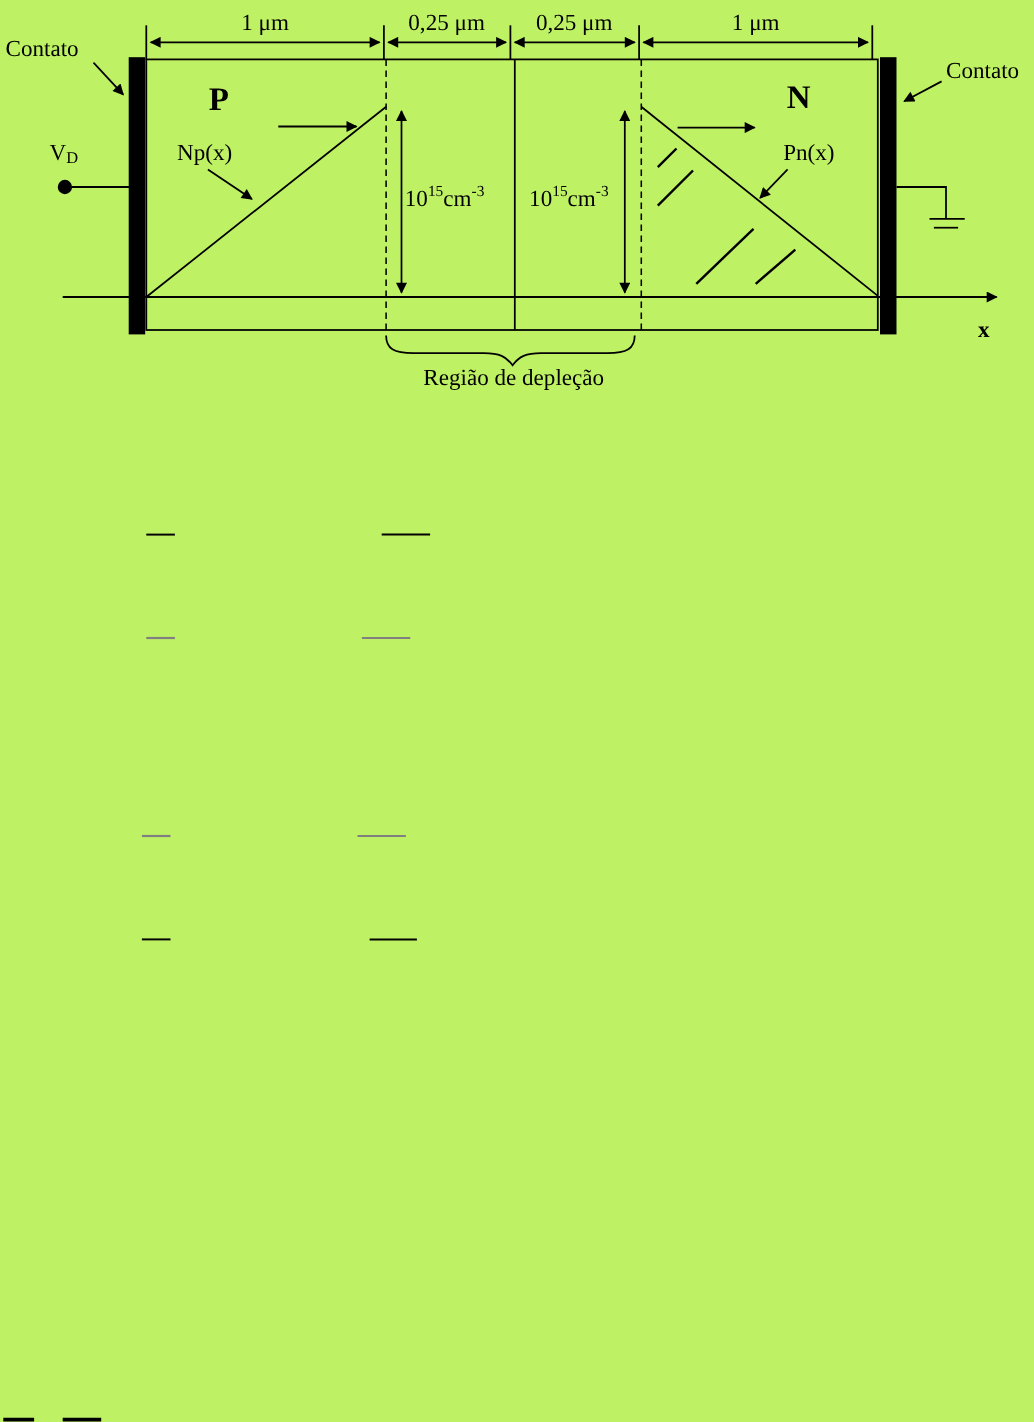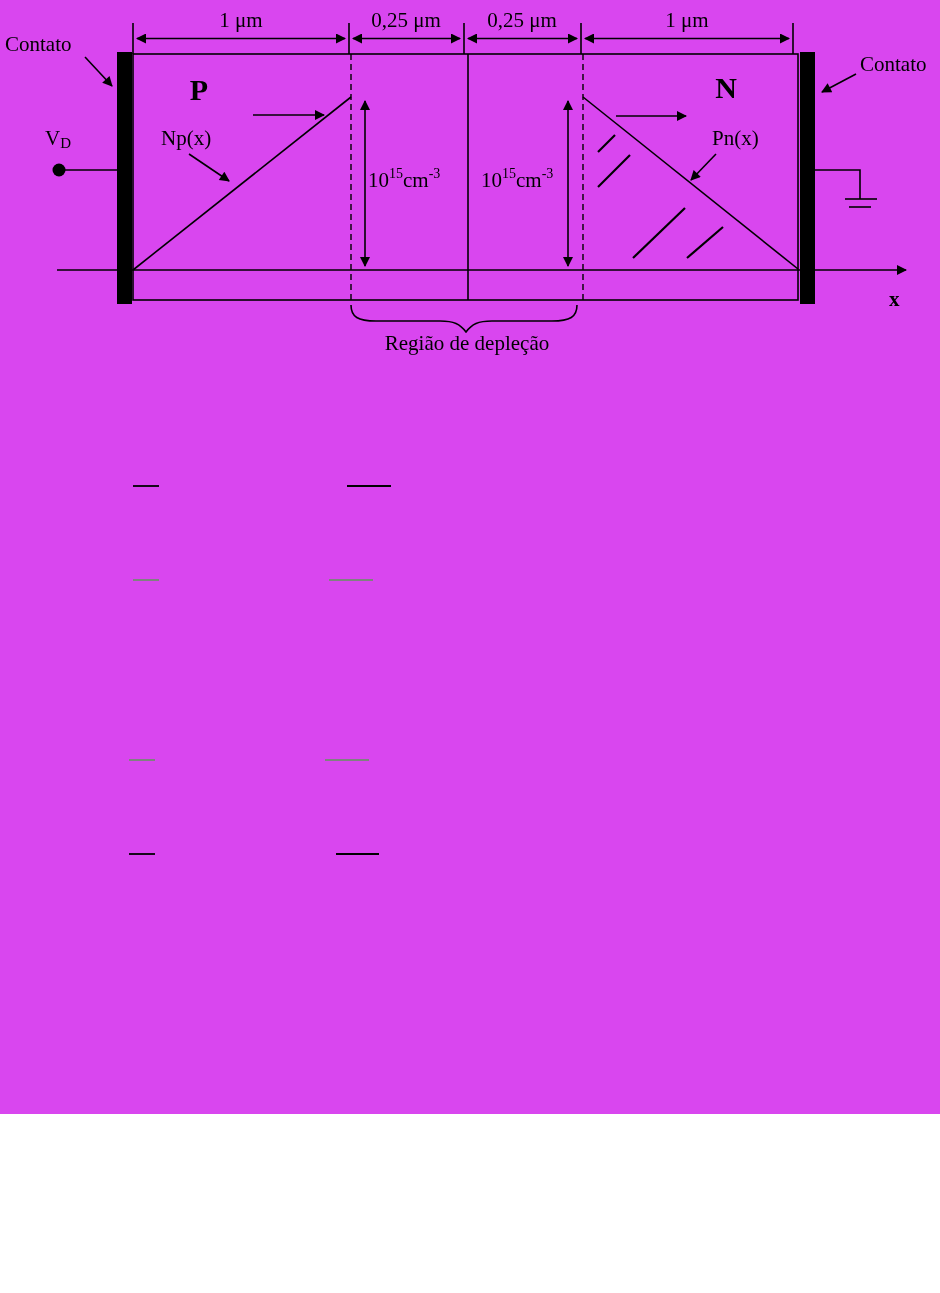--- a/index.html
+++ b/index.html
@@ -1,16 +1,16 @@
 <!DOCTYPE html>
 <html><head>
 <meta charset="utf-8">
 <style>
   html,body{margin:0;padding:0;background:#ffffff;}
-  .page{position:relative;width:940px;height:1114px;background:#d946ef;overflow:hidden;}
+  .page{position:relative;width:940px;height:1293px;background:#bef264;overflow:hidden;}
   svg{position:absolute;top:0;left:0;}
   text{font-family:"Liberation Serif","DejaVu Serif",serif;fill:#000000;}
   .lbl{font-size:21px;}
   .region{font-size:30px;font-weight:bold;}
   .sup{font-size:14px;}
   .sub{font-size:15px;}
   .xlbl{font-size:21px;font-weight:bold;}
   .thin{stroke:#000;stroke-width:1.6;fill:none;}
   .dashed{stroke:#000;stroke-width:1.4;fill:none;stroke-dasharray:6 4;}
   .hatch{stroke:#000;stroke-width:2.2;fill:none;}

